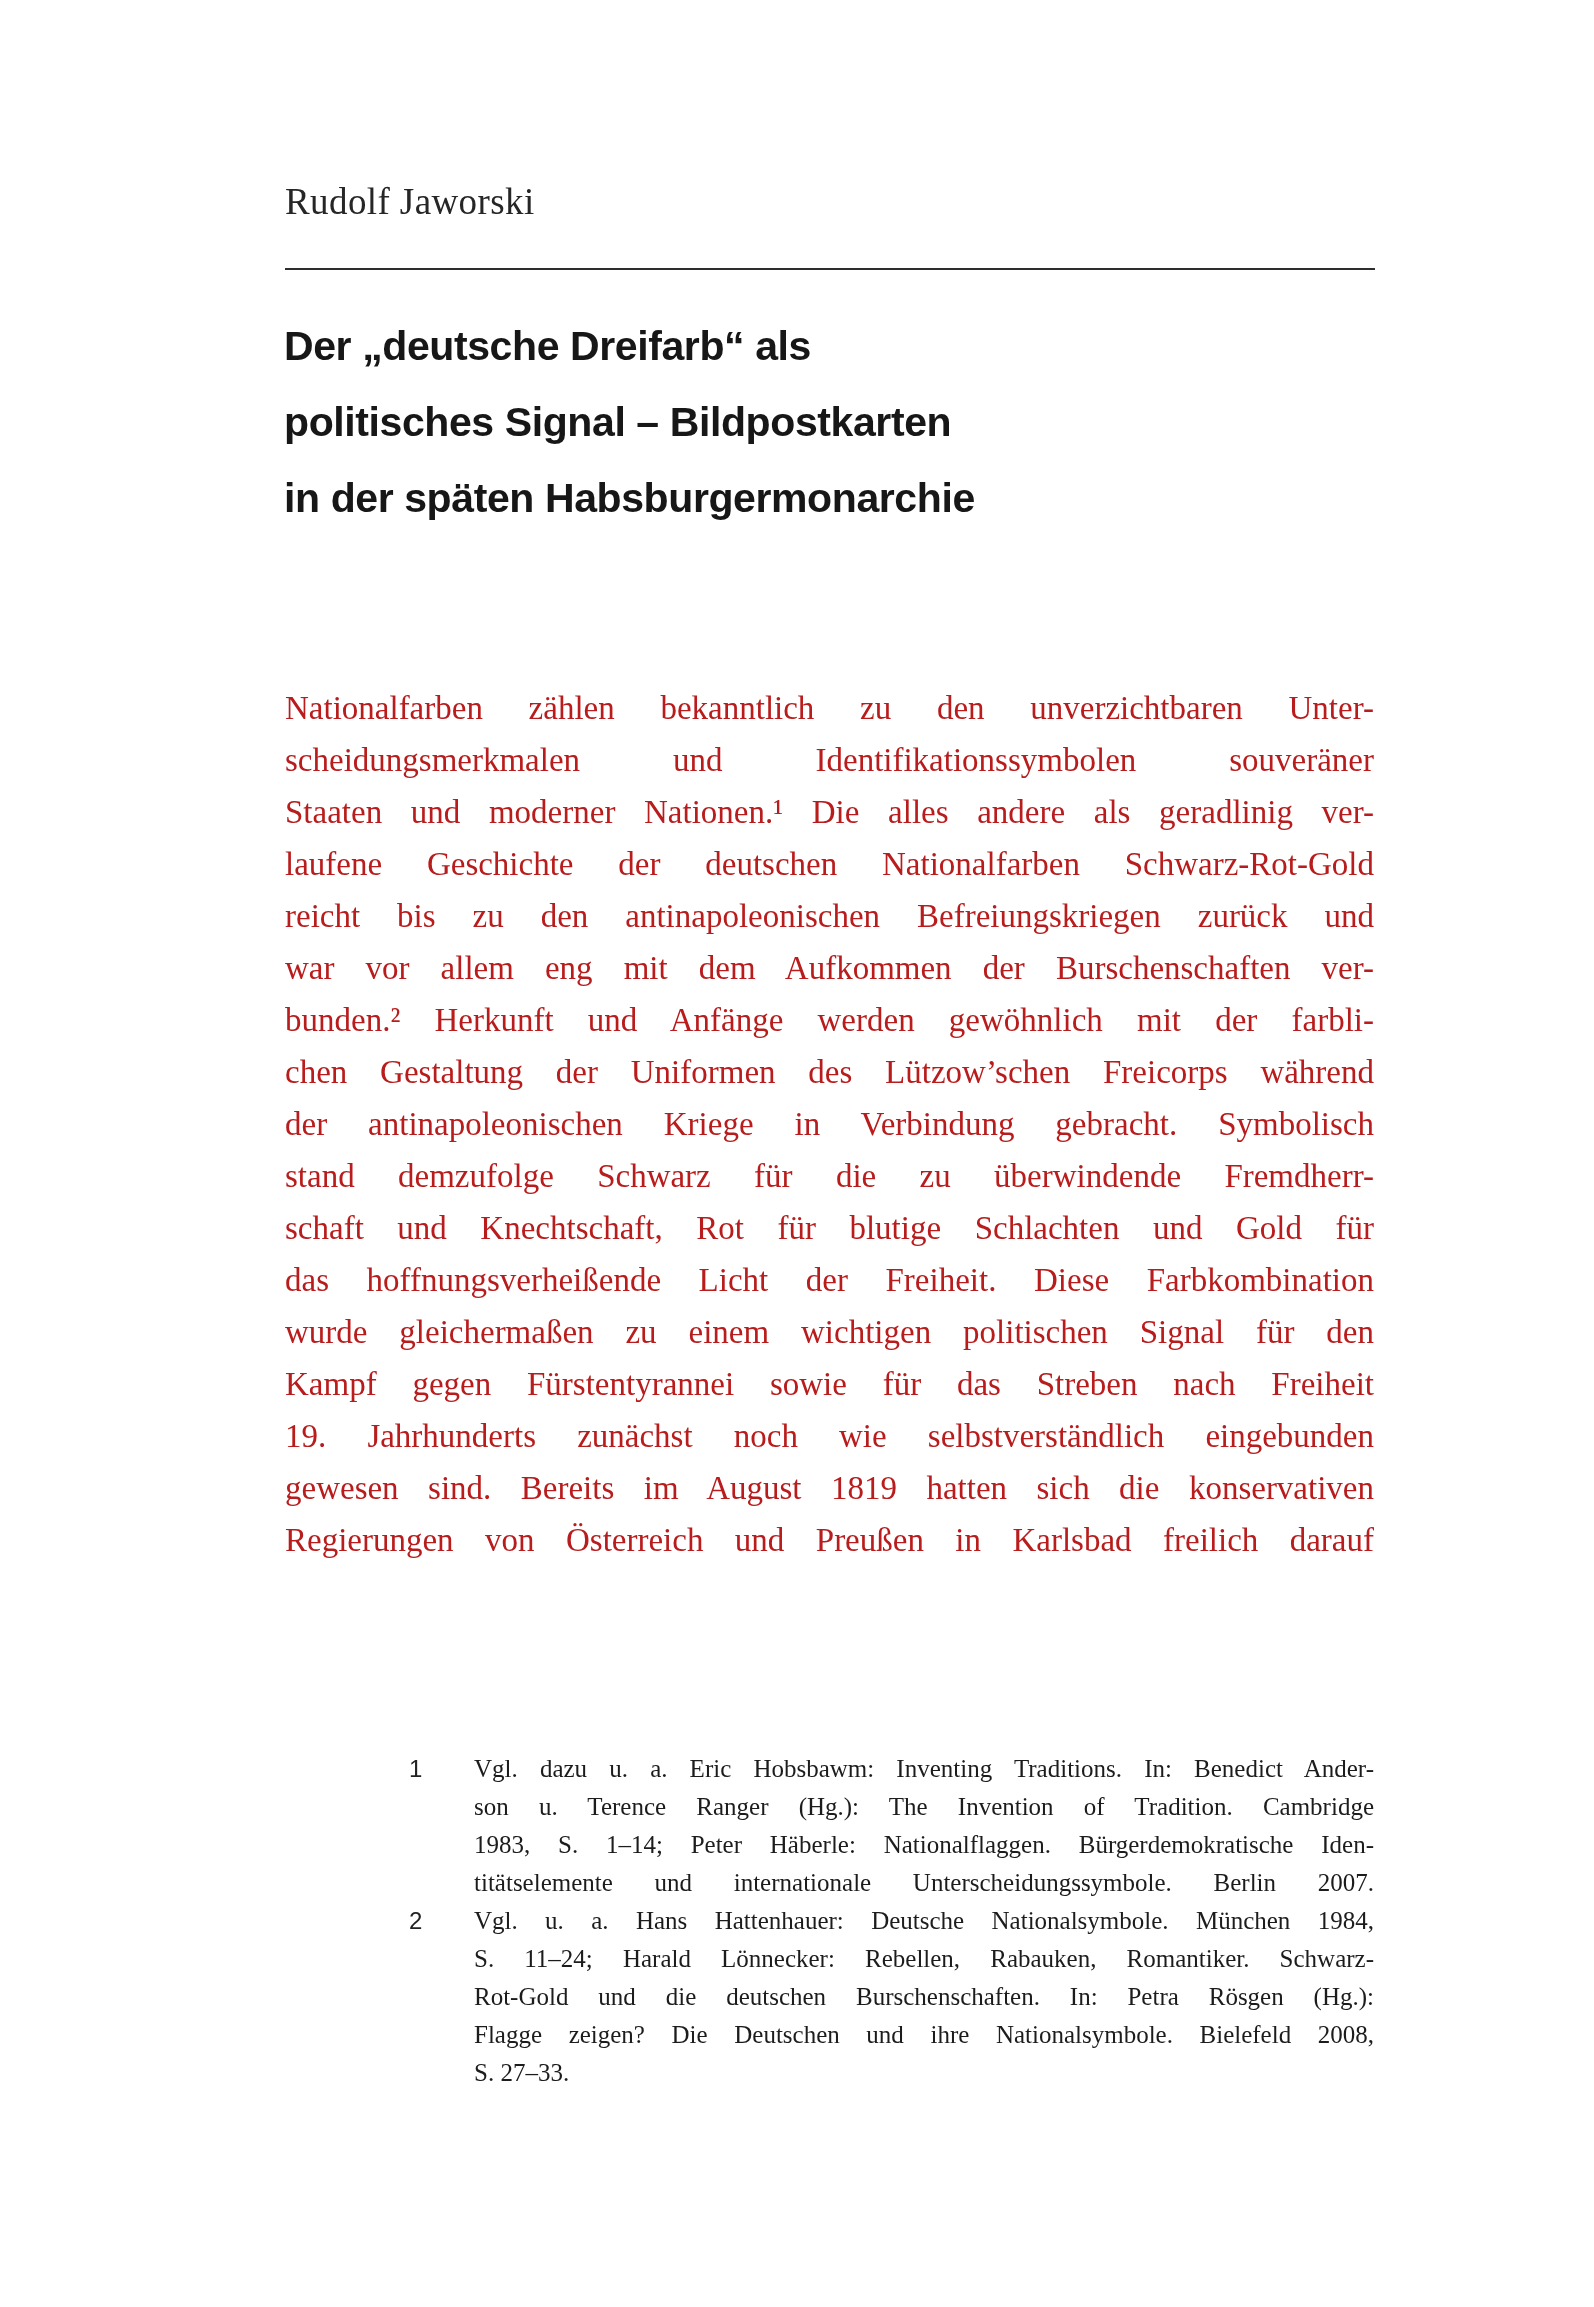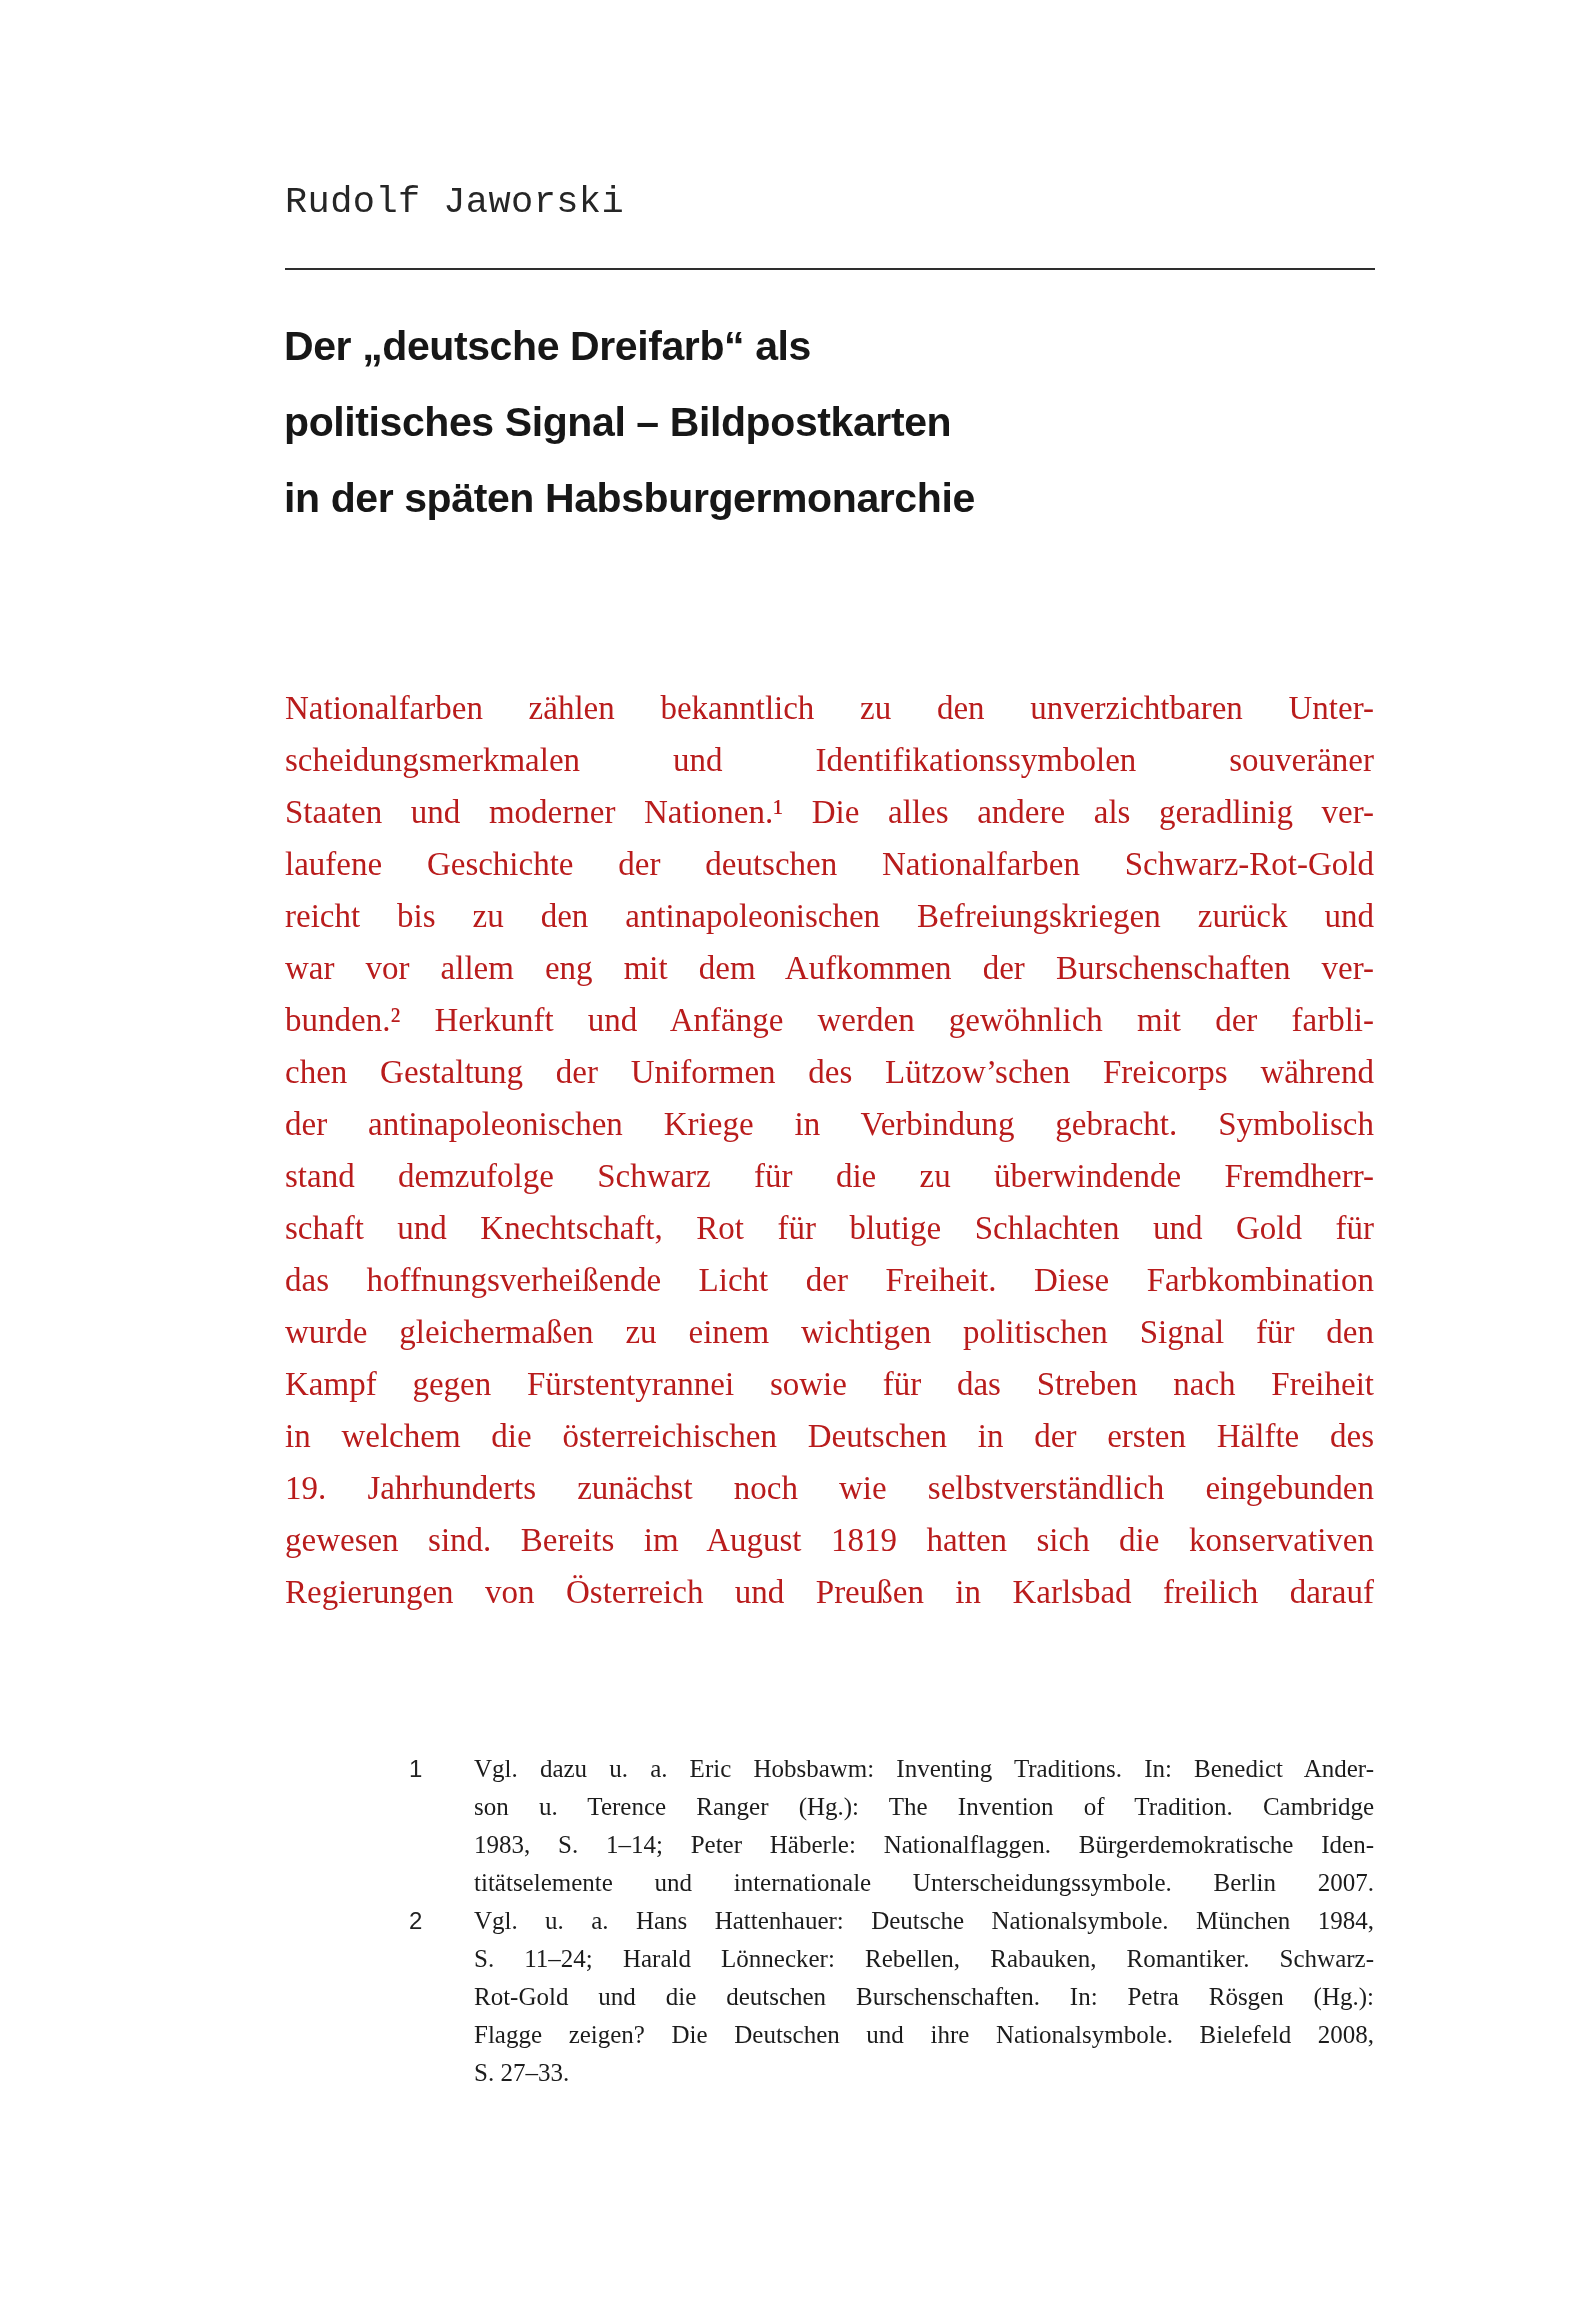--- a/index.html
+++ b/index.html
@@ -11,21 +11,21 @@
     background: #ffffff;
     overflow: hidden;
     font-family: "Liberation Serif", serif;
     color: #1e1e1e;
   }
   .author {
     position: absolute;
     left: 285px;
     top: 182px;
     width: 1089px;
-    font-family: Liberation Mono, monospace;
+    font-family: Liberation Serif, serif;
     font-size: 37px;
     line-height: 1.1;
     font-weight: 400;
     color: #262626;
     letter-spacing: 0.4px;
   }
   .rule {
     position: absolute;
     left: 285px;
     top: 268px;
@@ -114,21 +114,20 @@
     <div class="line">reicht bis zu den antinapoleonischen Befreiungskriegen zurück und</div>
     <div class="line">war vor allem eng mit dem Aufkommen der Burschenschaften ver-</div>
     <div class="line">bunden.² Herkunft und Anfänge werden gewöhnlich mit der farbli-</div>
     <div class="line">chen Gestaltung der Uniformen des Lützow’schen Freicorps während</div>
     <div class="line">der antinapoleonischen Kriege in Verbindung gebracht. Symbolisch</div>
     <div class="line">stand demzufolge Schwarz für die zu überwindende Fremdherr-</div>
     <div class="line">schaft und Knechtschaft, Rot für blutige Schlachten und Gold für</div>
     <div class="line">das hoffnungsverheißende Licht der Freiheit. Diese Farbkombination</div>
     <div class="line">wurde gleichermaßen zu einem wichtigen politischen Signal für den</div>
     <div class="line">Kampf gegen Fürstentyrannei sowie für das Streben nach Freiheit</div>
-    <div class="line">in welchem die österreichischen Deutschen in der ersten Hälfte des</div>
     <div class="line">19. Jahrhunderts zunächst noch wie selbstverständlich eingebunden</div>
     <div class="line">gewesen sind. Bereits im August 1819 hatten sich die konservativen</div>
     <div class="line">Regierungen von Österreich und Preußen in Karlsbad freilich darauf</div>
   </div>
 
   <div class="footnotes">
 
     <div class="footnote">
       <div class="fn-num">1</div>
       <div class="fn-body">

